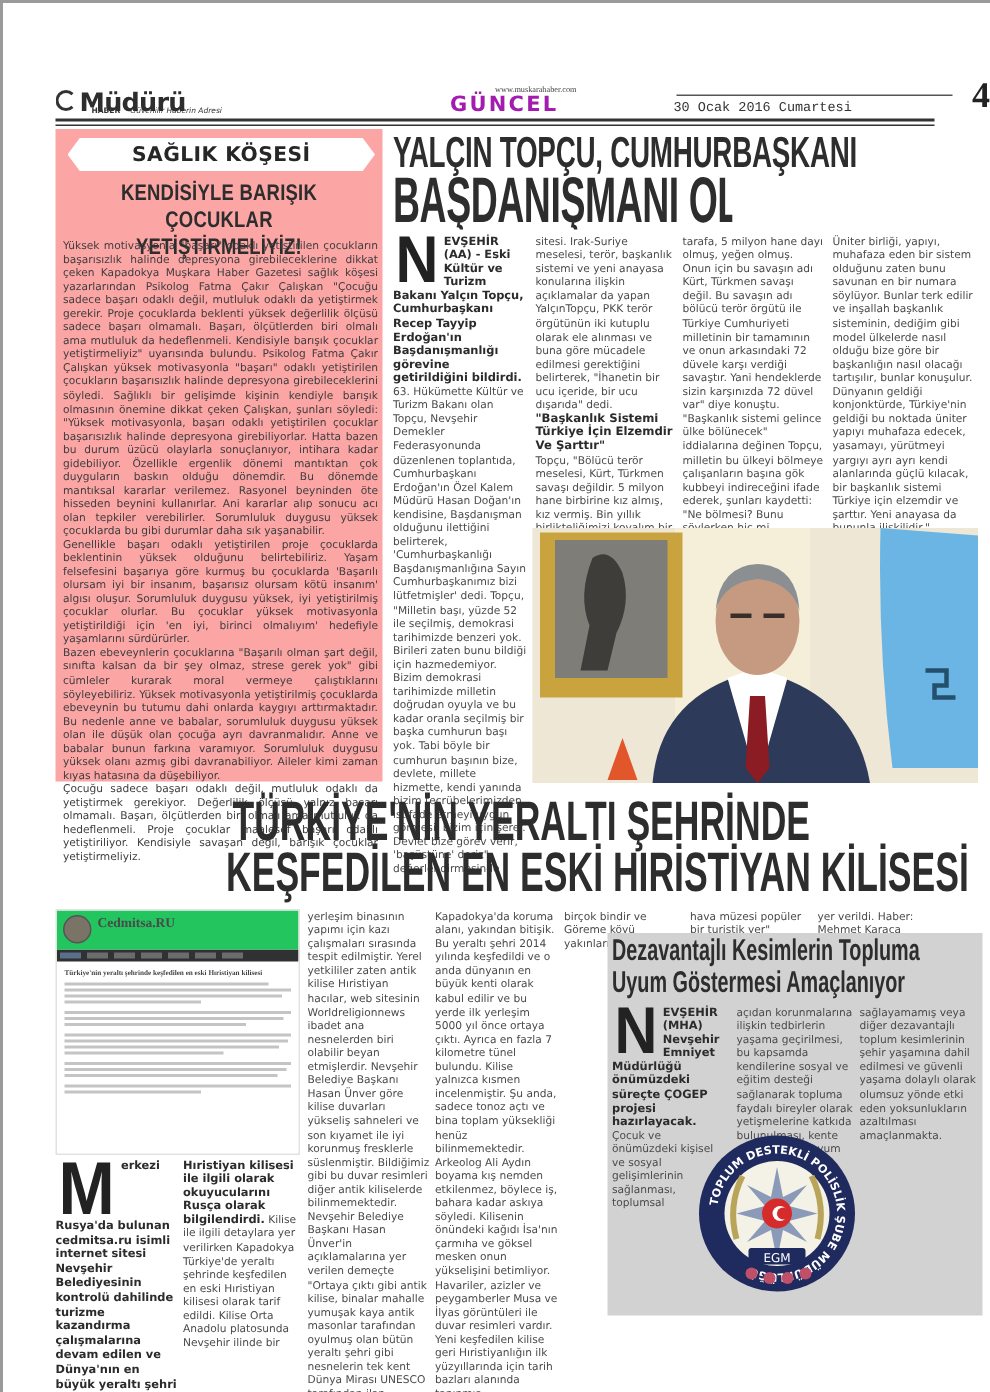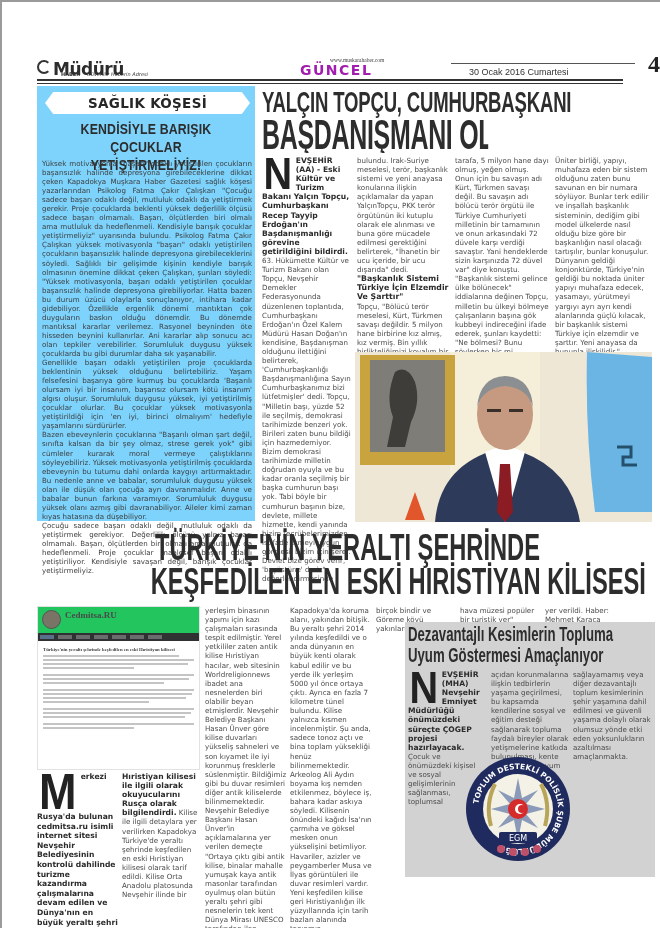--- a/index.html
+++ b/index.html
@@ -10,27 +10,27 @@
   
   .masthead { position: absolute; left: 37px; top: 50px; width: 590px; height: 30px; }
   .logo { position: absolute; left: 0; top: 2px; height: 26px; display: flex; align-items: flex-end; }
   .logo-swirl { width: 14px; height: 14px; border: 2px solid #333; border-right-color: transparent; border-radius: 50%; margin-right: 2px; margin-bottom: 4px; }
   .logo-text { font-family: "DejaVu Sans", sans-serif; font-weight: bold; font-size: 17px; color: #2d2d2d; letter-spacing: -0.5px; line-height: 18px; }
   .logo-sub { position: absolute; left: 24px; top: 21px; font-size: 5px; font-weight: bold; color: #333; white-space: nowrap; }
   .logo-tag { font-style: italic; font-weight: normal; margin-left: 5px; }
   .guncel { position: absolute; left: 263px; top: 12px; font-weight: bold; font-size: 14px; letter-spacing: 1.5px; color: #a21caf; }
   .site-url { position: absolute; left: 293px; top: 7px; font-family: "Liberation Serif", serif; font-size: 5.5px; color: #444; }
   .top-rule { position: absolute; left: 414px; top: 13px; width: 184px; height: 1px; background: #555; }
-  .date { position: absolute; left: 432px; top: 17px; font-family: Liberation Sans, sans-serif; font-size: 9px; color: #333; }
+  .date { position: absolute; left: 412px; top: 17px; font-family: Liberation Mono, monospace; font-size: 9px; color: #333; }
   .page-num { position: absolute; left: 611px; top: 0px; font-family: "Liberation Serif", serif; font-weight: bold; font-size: 24px; color: #222; line-height: 28px; }
   .mast-rule-a { position: absolute; left: 37px; top: 79px; width: 586px; height: 2px; background: #333; }
   .mast-rule-b { position: absolute; left: 37px; top: 83px; width: 586px; height: 1px; background: #333; }
 
   
-  .health { position: absolute; left: 37px; top: 86px; width: 218px; height: 435px; background: #7dd3fc; }
+  .health { position: absolute; left: 37px; top: 86px; width: 218px; height: 435px; background: #fca5a5; }
   .health-banner { position: absolute; left: 8px; top: 6px; width: 205px; height: 22px; background: #ffffff; display: flex; align-items: center; justify-content: center;
     clip-path: polygon(4% 0, 96% 0, 100% 50%, 96% 100%, 4% 100%, 0 50%); }
   .health-banner span { font-weight: bold; font-size: 13.5px; color: #262626; letter-spacing: 0.3px; }
   .health-title { position: absolute; left: 4px; top: 34px; width: 210px; text-align: center; font-family: "Liberation Sans", sans-serif; font-weight: bold; font-size: 15px; line-height: 18px; color: #2d2d2d; transform: scaleX(0.82); transform-origin: center; letter-spacing: 0.2px; }
   .health-body { position: absolute; left: 5px; top: 73px; width: 210px; font-size: 7.1px; line-height: 9.05px; color: #3d3d3d; text-align: justify; }
   .health-body p { margin: 0; }
 
   
   .headline1 { position: absolute; left: 262px; top: 88px; width: 390px; font-family: "Liberation Sans", sans-serif; font-weight: bold; font-size: 29px; line-height: 28px; color: #2d2d2d; white-space: nowrap; transform: scaleX(0.64); transform-origin: left; letter-spacing: -0.3px; }
   .headline2 { position: absolute; left: 262px; top: 113px; width: 390px; font-family: "Liberation Sans", sans-serif; font-weight: bold; font-size: 43px; line-height: 42px; color: #2d2d2d; white-space: nowrap; transform: scaleX(0.58); transform-origin: left; height: 40px; overflow: hidden; letter-spacing: -0.5px; }
@@ -101,21 +101,21 @@
 </div>
 
 <div class="headline1">YALÇIN TOPÇU, CUMHURBAŞKANI</div>
 <div class="headline2">BAŞDANIŞMANI OLDU</div>
 
 <div class="col" style="left:262px; top:156px; width:90px;">
   <span class="dropcap">N</span>
   <span class="lead-bold">EVŞEHİR (AA) - Eski Kültür ve Turizm Bakanı Yalçın Topçu, Cumhurbaşkanı Recep Tayyip Erdoğan'ın Başdanışmanlığı görevine getirildiğini bildirdi.</span><span> 63. Hükümette Kültür ve Turizm Bakanı olan Topçu, Nevşehir Demekler Federasyonunda düzenlenen toplantıda, Cumhurbaşkanı Erdoğan'ın Özel Kalem Müdürü Hasan Doğan'ın kendisine, Başdanışman olduğunu ilettiğini belirterek, 'Cumhurbaşkanlığı Başdanışmanlığına Sayın Cumhurbaşkanımız bizi lütfetmişler' dedi. Topçu, "Milletin başı, yüzde 52 ile seçilmiş, demokrasi tarihimizde benzeri yok. Birileri zaten bunu bildiği için hazmedemiyor. Bizim demokrasi tarihimizde milletin doğrudan oyuyla ve bu kadar oranla seçilmiş bir başka cumhurun başı yok. Tabi böyle bir cumhurun başının bize, devlete, millete hizmette, kendi yanında bizim tecrübelerimizden istifade etmeyi uygun görmesi, bizim için şeref. Devlet bize görev verir, 'başüstüne' deriz" değerlendirmesinde</span>
 </div>
 <div class="col" style="left:357px; top:156px; width:94px;">
-  <span>bulundu. Irak-Suriye meselesi, terör, başkanlık sistemi ve yeni anayasa konularına ilişkin açıklamalar da yapan YalçınTopçu, PKK terör örgütünün iki kutuplu olarak ele alınması ve buna göre mücadele edilmesi gerektiğini belirterek, "İhanetin bir ucu içeride, bir ucu dışarıda" dedi.</span>
+  <span>sitesi. Irak-Suriye meselesi, terör, başkanlık sistemi ve yeni anayasa konularına ilişkin açıklamalar da yapan YalçınTopçu, PKK terör örgütünün iki kutuplu olarak ele alınması ve buna göre mücadele edilmesi gerektiğini belirterek, "İhanetin bir ucu içeride, bir ucu dışarıda" dedi.</span>
   <span class="subhead">"Başkanlık Sistemi Türkiye İçin Elzemdir Ve Şarttır"</span>
   <span>Topçu, "Bölücü terör meselesi, Kürt, Türkmen savaşı değildir. 5 milyon hane birbirine kız almış, kız vermiş. Bin yıllık birlikteliğimizi koyalım bir</span>
 </div>
 <div class="col" style="left:455px; top:156px; width:94px;">
   <span>tarafa, 5 milyon hane dayı olmuş, yeğen olmuş. Onun için bu savaşın adı Kürt, Türkmen savaşı değil. Bu savaşın adı bölücü terör örgütü ile Türkiye Cumhuriyeti milletinin bir tamamının ve onun arkasındaki 72 düvele karşı verdiği savaştır. Yani hendeklerde sizin karşınızda 72 düvel var" diye konuştu. "Başkanlık sistemi gelince ülke bölünecek" iddialarına değinen Topçu, milletin bu ülkeyi bölmeye çalışanların başına gök kubbeyi indireceğini ifade ederek, şunları kaydetti: "Ne bölmesi? Bunu söylerken hiç mi sıkılmazsınız siz?</span>
 </div>
 <div class="col" style="left:555px; top:156px; width:97px;">
   <span>Üniter birliği, yapıyı, muhafaza eden bir sistem olduğunu zaten bunu savunan en bir numara söylüyor. Bunlar terk edilir ve inşallah başkanlık sisteminin, dediğim gibi model ülkelerde nasıl olduğu bize göre bir başkanlığın nasıl olacağı tartışılır, bunlar konuşulur. Dünyanın geldiği konjonktürde, Türkiye'nin geldiği bu noktada üniter yapıyı muhafaza edecek, yasamayı, yürütmeyi yargıyı ayrı ayrı kendi alanlarında güçlü kılacak, bir başkanlık sistemi Türkiye için elzemdir ve şarttır. Yeni anayasa da bununla ilişkilidir."</span>
 </div>
 

